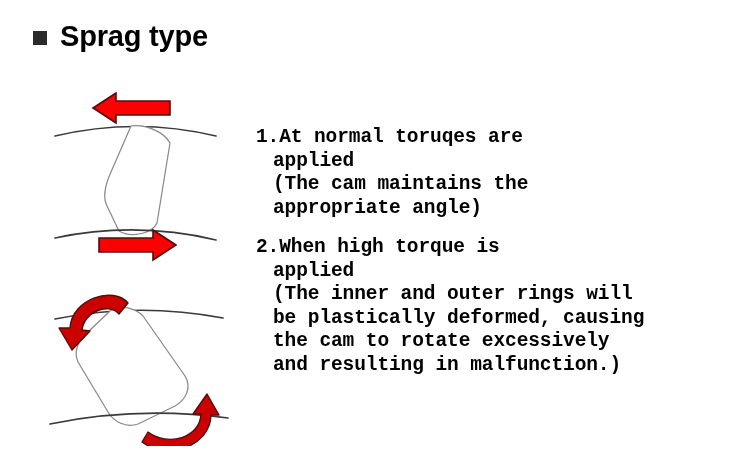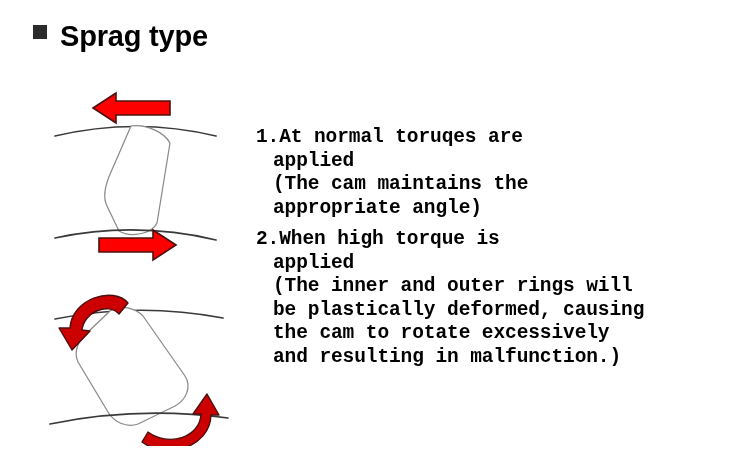--- a/index.html
+++ b/index.html
@@ -15,21 +15,21 @@
     font-family: "Liberation Sans", sans-serif;
     -webkit-font-smoothing: antialiased;
   }
 
   
   #slide-title {
     position: absolute;
     left: 33px;
     top: 22px;
     display: flex;
-    align-items: flex-start;
+    align-items: center;
     gap: 13px;
   }
   #slide-title .bullet-square {
     width: 14px;
     height: 14px;
     background: #2b2b2b;
     display: block;
     flex: 0 0 auto;
     margin-top: 3px;
   }
@@ -75,21 +75,21 @@
     display: block;
     color: #000000;
     font-size: 19.5px;
     font-weight: bold;
     line-height: 23.5px;
     white-space: pre-line;
     letter-spacing: -0.1px;
     text-indent: -17px;
     padding-left: 17px;
   }
-  #item-high-torque { margin-top: 8px; }
+  #item-high-torque { margin-top: 16px; }
 </style>
 </head>
 <body>
 
 <div id="slide-title">
   <span class="bullet-square"></span>
   <span class="title-text">Sprag type</span>
 </div>
 
 <div id="diagram-column">

